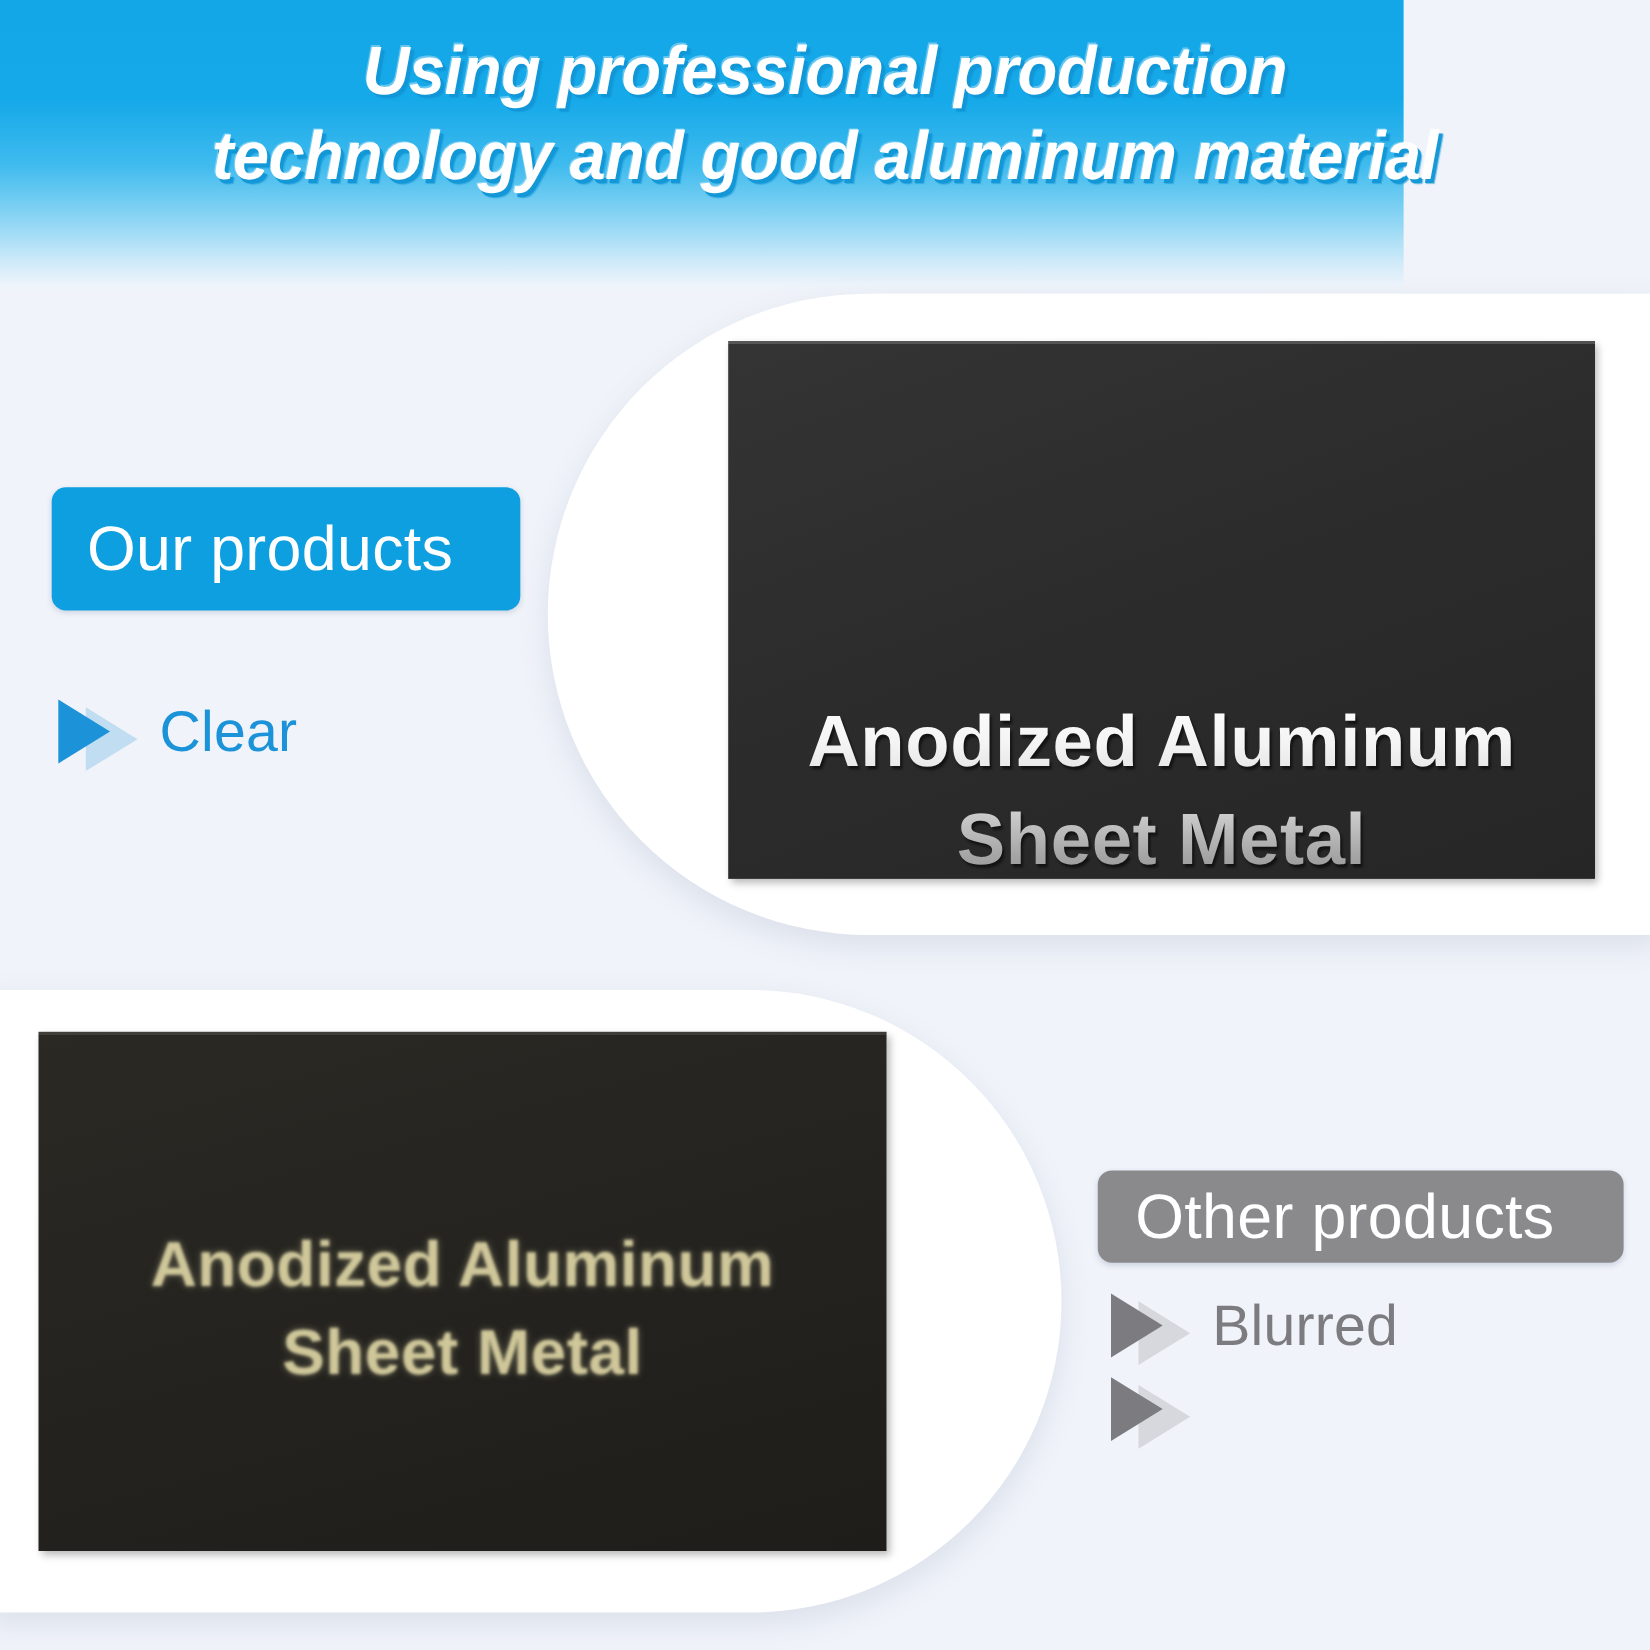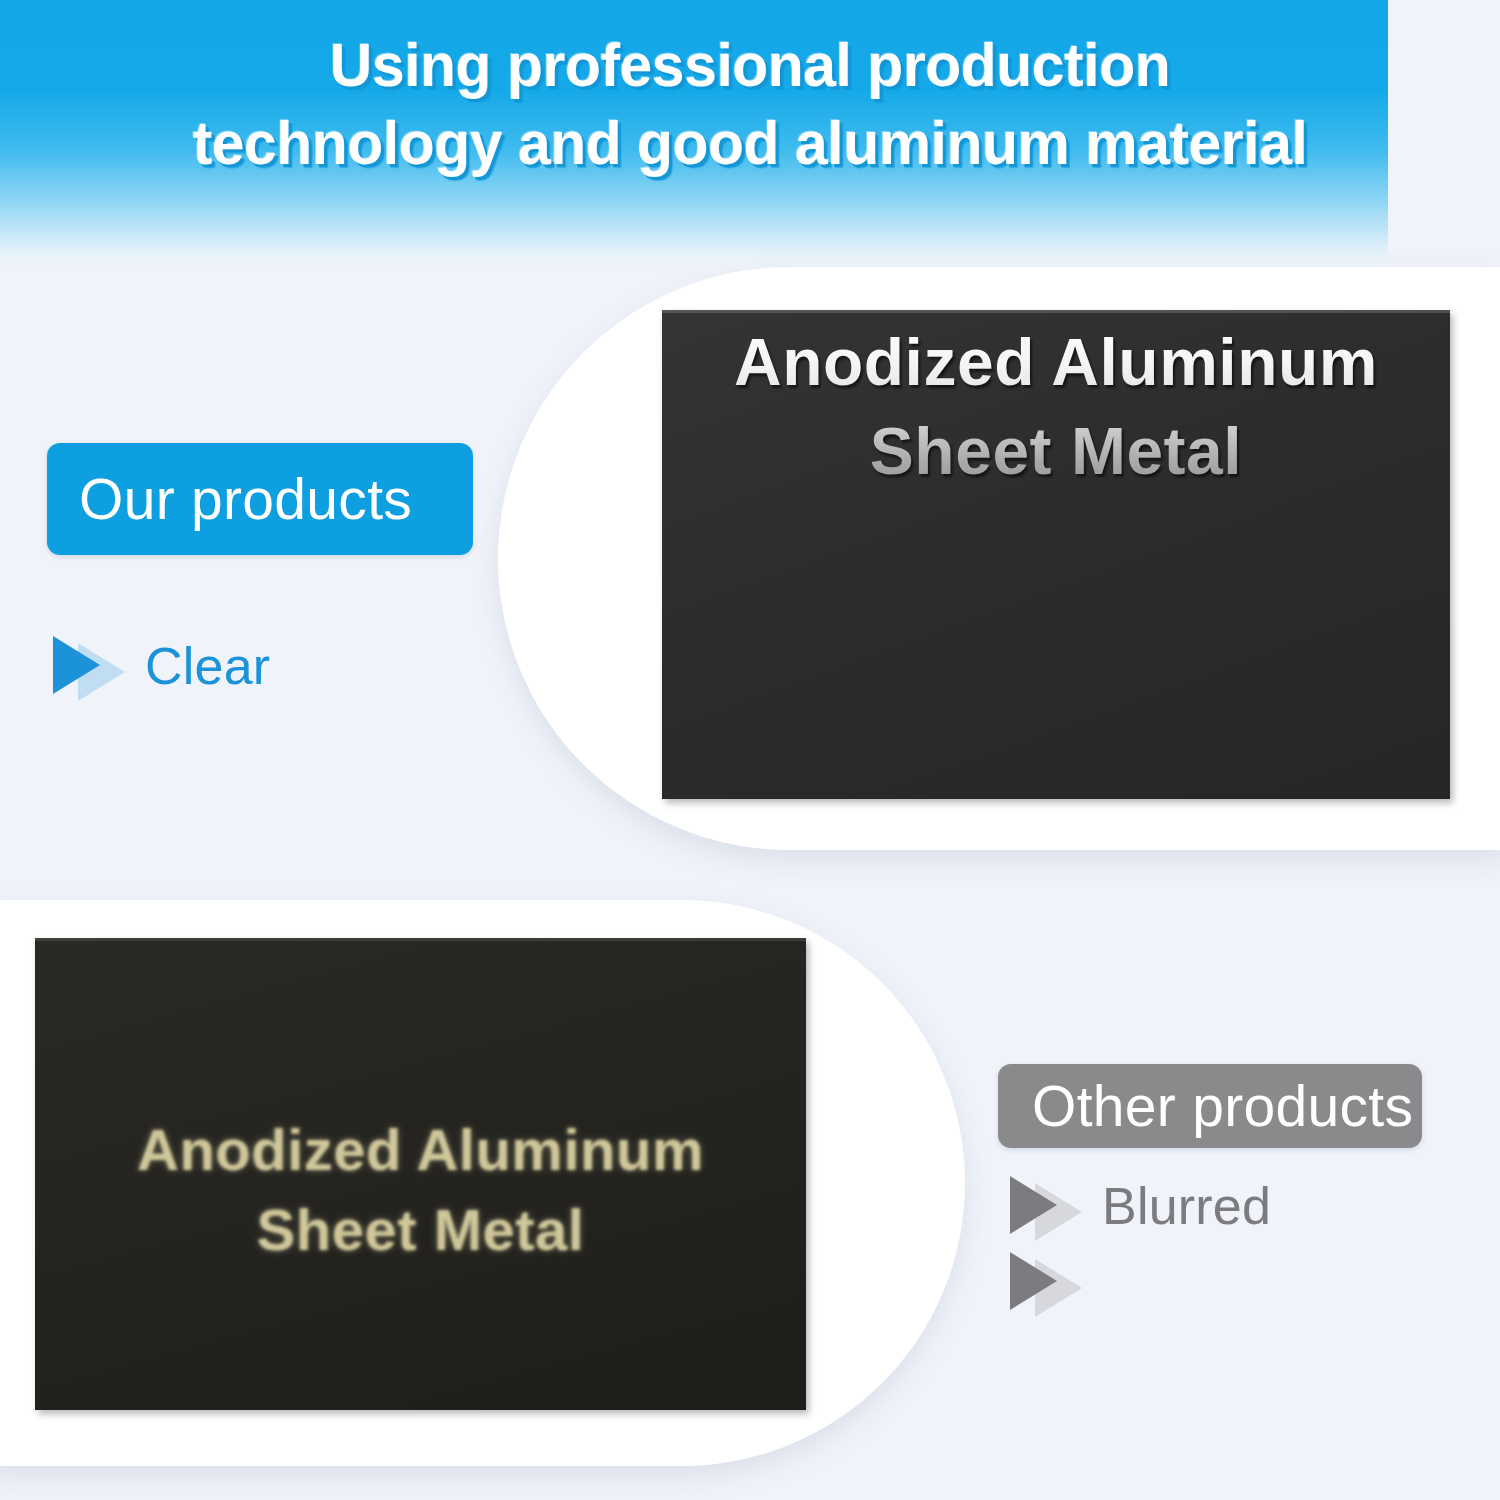--- a/index.html
+++ b/index.html
@@ -13,30 +13,31 @@
     height: 1500px;
     overflow: hidden;
     background: #f0f3f9;
     font-family: "Liberation Sans", sans-serif;
   }
 
   
   .header {
     position: absolute;
     left: 0; top: 0;
-    width: 1388px;
+    width: 1276px;
     height: 268px;
     background: linear-gradient(180deg,
         #14a7e8 0%,
         #16a9e9 34%,
         #3fbbee 56%,
         #8fd6f4 75%,
         #cfeaf9 89%,
         #eef4fb 97%,
         #f0f3f9 100%);
+    font-style: italic;
   }
   .header-title {
     position: absolute;
     left: 0;
     top: 26px;
     width: 1500px;
     text-align: center;
     font-family: "Liberation Sans Narrow", "Liberation Sans", sans-serif;
     font-weight: bold;
     font-size: 62px;
@@ -81,21 +82,21 @@
   }
   .sheet-good {
     left: 662px;
     top: 310px;
     width: 788px;
     height: 489px;
     background:
       linear-gradient(180deg, rgba(255,255,255,0.17) 0 3px, rgba(255,255,255,0) 3px),
       linear-gradient(160deg, #343434 0%, #2c2c2c 45%, #262626 100%);
     display: flex;
-    align-items: flex-start;
+    align-items: flex-end;
     justify-content: center;
   }
   .sheet-bad {
     left: 35px;
     top: 938px;
     width: 771px;
     height: 472px;
     background:
       linear-gradient(180deg, rgba(255,255,255,0.10) 0 3px, rgba(255,255,255,0) 3px),
       linear-gradient(165deg, #2a2924 0%, #24231f 50%, #1e1d1a 100%);
@@ -149,21 +150,21 @@
     left: 47px;
     top: 443px;
     width: 426px;
     height: 112px;
     padding-left: 32px;
     background: #0d9fe0;
   }
   .badge-others {
     left: 998px;
     top: 1064px;
-    width: 424px;
+    width: 478px;
     height: 84px;
     padding-left: 34px;
     background: #8a8a8d;
   }
 
   
   .bullet {
     position: absolute;
     display: flex;
     align-items: center;

